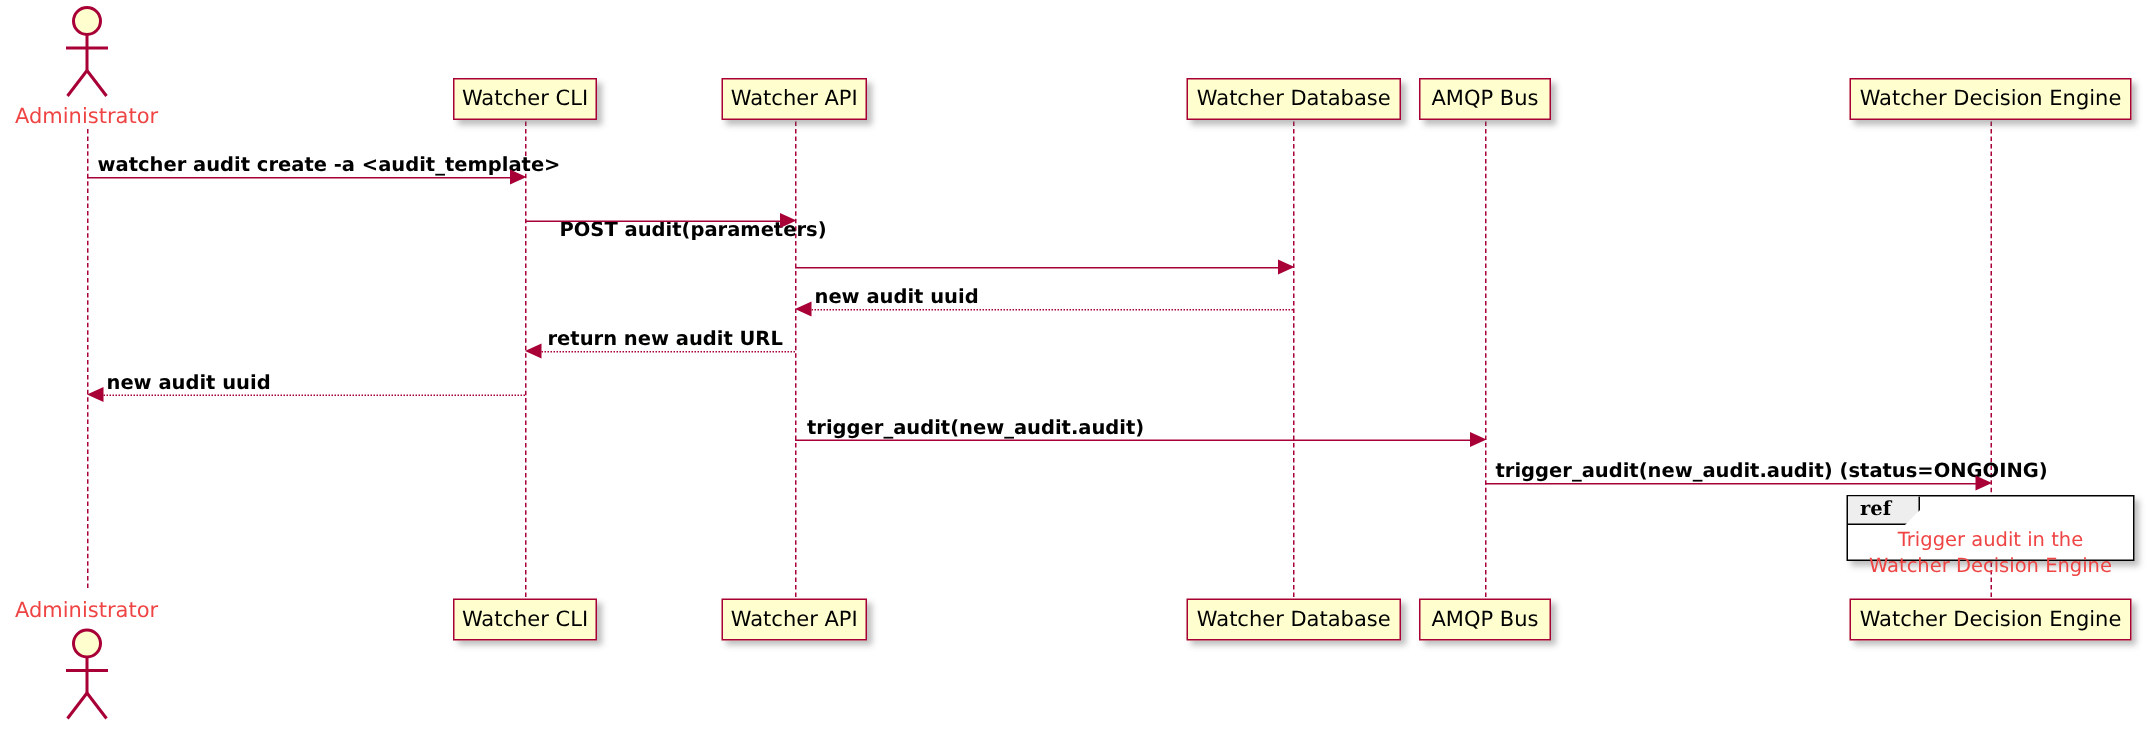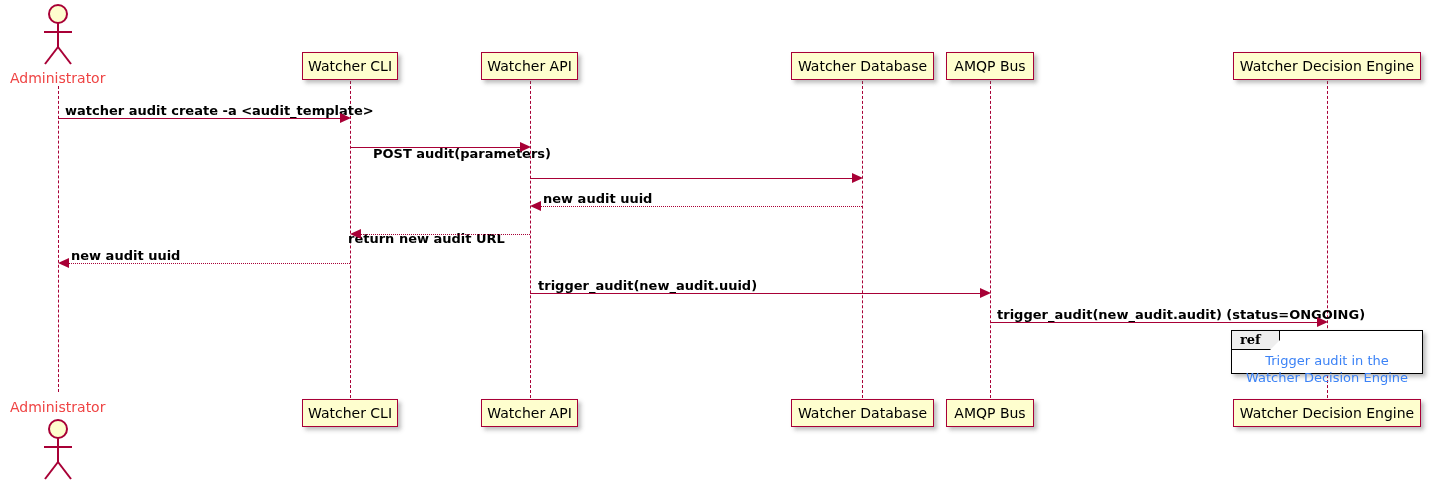--- a/index.html
+++ b/index.html
@@ -116,21 +116,21 @@
     border-left: 11px solid transparent;
     border-bottom: 11px solid #FFFFFF;
   }
   .ref-body {
     position: absolute;
     left: 0;
     right: 0;
     top: 21px;
     text-align: center;
     font-size: 13px;
-    color: #3b82f6;
+    color: #ef4444;
     line-height: 17px;
   }
   .ref-body div { white-space: nowrap; }
 </style>
 </head>
 <body>
 
 <div id="diagram">
 
   <div class="lifeline" style="left:58px; top:86px; height:306px;"></div>
@@ -182,29 +182,29 @@
   <div class="msg-line" style="left:350px; top:147px; width:171px;"></div>
   <div class="arrow-head right" style="left:520px; top:142px;"></div>
 
   <div class="msg-line" style="left:530px; top:178px; width:323px;"></div>
   <div class="arrow-head right" style="left:852px; top:173px;"></div>
 
   <div class="msg-label" style="left:543px; top:192px;">new audit uuid</div>
   <div class="msg-line dotted" style="left:541px; top:206px; width:321px;"></div>
   <div class="arrow-head left" style="left:530px; top:201px;"></div>
 
-  <div class="msg-label" style="left:348px; top:220px;margin-top:12px;">return new audit URL</div>
+  <div class="msg-label" style="left:365px; top:220px;">return new audit URL</div>
   <div class="msg-line dotted" style="left:361px; top:234px; width:169px;"></div>
   <div class="arrow-head left" style="left:350px; top:229px;"></div>
 
   <div class="msg-label" style="left:71px; top:249px;">new audit uuid</div>
   <div class="msg-line dotted" style="left:69px; top:263px; width:281px;"></div>
   <div class="arrow-head left" style="left:58px; top:258px;"></div>
 
-  <div class="msg-label" style="left:538px; top:279px;">trigger_audit(new_audit.uuid)</div>
+  <div class="msg-label" style="left:538px; top:279px;">trigger_audit(new_audit.audit)</div>
   <div class="msg-line" style="left:530px; top:293px; width:451px;"></div>
   <div class="arrow-head right" style="left:980px; top:288px;"></div>
 
   <div class="msg-label" style="left:997px; top:308px;">trigger_audit(new_audit.audit) (status=ONGOING)</div>
   <div class="msg-line" style="left:990px; top:322px; width:328px;"></div>
   <div class="arrow-head right" style="left:1317px; top:317px;"></div>
 
   <div class="ref-box" style="left:1231px; top:330px; width:192px; height:44px;">
     <div class="ref-tab">ref</div>
     <div class="ref-body">

